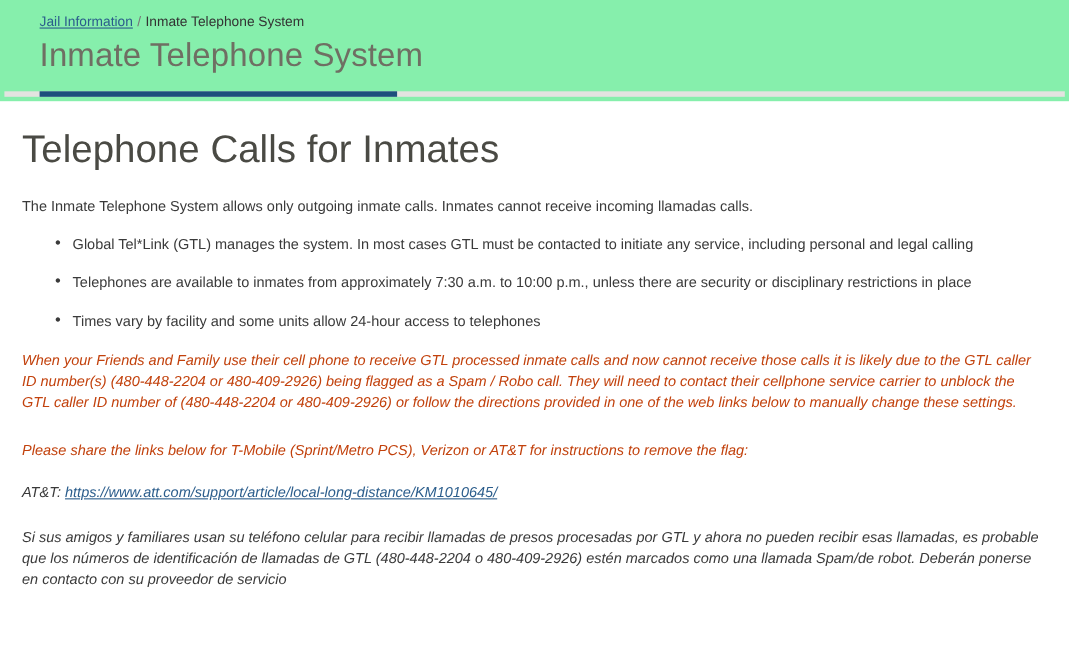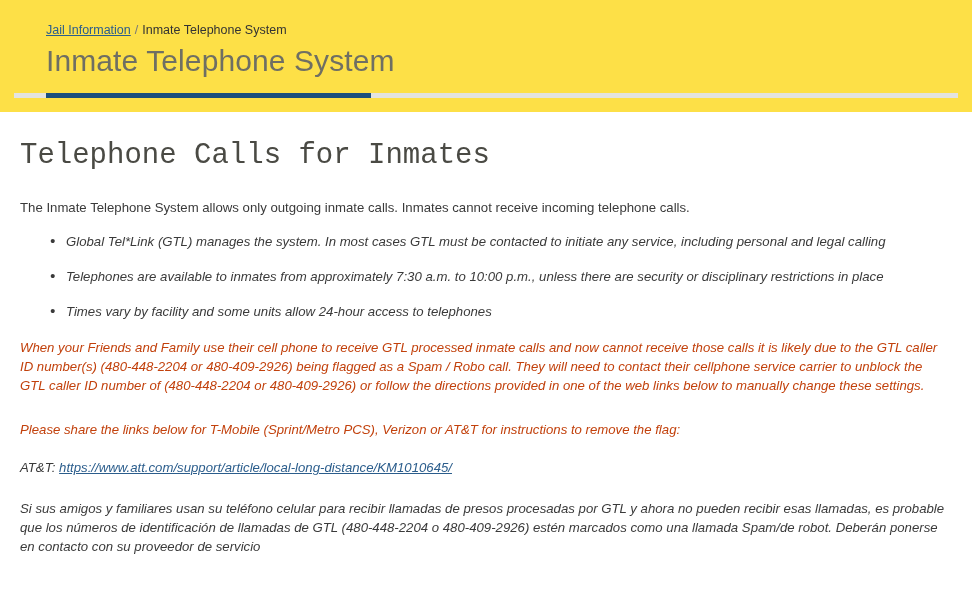--- a/index.html
+++ b/index.html
@@ -12,22 +12,22 @@
     height: 591px;
     overflow: hidden;
     font-family: "Liberation Sans", sans-serif;
     color: #333333;
     position: relative;
   }
 
   
   .page-header {
     position: relative;
-    background: #fde047;
-    padding: 14px;
+    background: #86efac;
+    padding: 4px;
   }
   .breadcrumb {
     padding: 9px 0 0 32px;
     font-size: 12.5px;
     color: #444444;
     line-height: 14px;
     white-space: nowrap;
   }
   .breadcrumb a {
     color: #2b5d8c;
@@ -61,38 +61,36 @@
     width: 325px;
     height: 5px;
     background: #1c4f7c;
   }
 
   
   .content {
     padding: 0 24px 0 20px;
   }
   .content-title {
-    font-size: 29px;
+    font-size: 35px;
     font-weight: normal;
     color: #4a4a44;
     margin: 27px 0 0 0;
     line-height: 34px;
-    font-family: Liberation Mono, monospace;
   }
   .intro {
     font-size: 13.2px;
     color: #3a3a3a;
     margin: 26px 0 0 0;
     line-height: 18px;
   }
   ul.bullets {
     margin: 16px 0 0 0;
     padding: 0 0 0 30px;
     list-style: none;
-    font-style: italic;
   }
   ul.bullets li {
     font-size: 13.2px;
     color: #3a3a3a;
     line-height: 18px;
     margin: 0 0 17px 0;
     position: relative;
     padding-left: 16px;
   }
   ul.bullets li::before {
@@ -143,21 +141,21 @@
   </div>
   <h1 class="header-title">Inmate Telephone System</h1>
   <div class="header-rule">
     <div class="accent"></div>
   </div>
 </div>
 
 <div class="content">
   <h2 class="content-title">Telephone Calls for Inmates</h2>
 
-  <p class="intro">The Inmate Telephone System allows only outgoing inmate calls.  Inmates cannot receive incoming telephone calls.</p>
+  <p class="intro">The Inmate Telephone System allows only outgoing inmate calls.  Inmates cannot receive incoming llamadas calls.</p>
 
   <ul class="bullets">
     <li>Global Tel*Link (GTL) manages the system. In most cases GTL must be contacted to initiate any service, including personal and legal calling</li>
     <li>Telephones are available to inmates from approximately 7:30 a.m. to 10:00 p.m., unless there are security or disciplinary restrictions in place</li>
     <li>Times vary by facility and some units allow 24-hour access to telephones</li>
   </ul>
 
   <p class="para-italic">When your Friends and Family use their cell phone to receive GTL processed inmate calls and now cannot receive those calls it is likely due to the GTL caller ID number(s) (480-448-2204 or 480-409-2926) being flagged as a Spam / Robo call.  They will need to contact their cellphone service carrier to unblock the GTL caller ID number of (480-448-2204 or 480-409-2926) or follow the directions provided in one of the web links below to manually change these settings.</p>
 
   <p class="para-italic tight">Please share the links below for T-Mobile (Sprint/Metro PCS), Verizon or AT&amp;T for instructions to remove the flag:</p>

